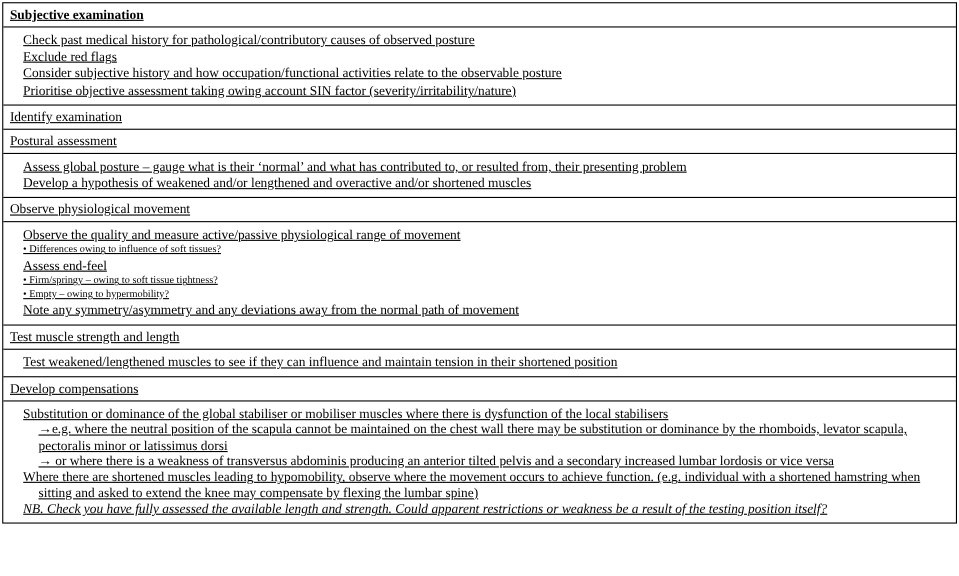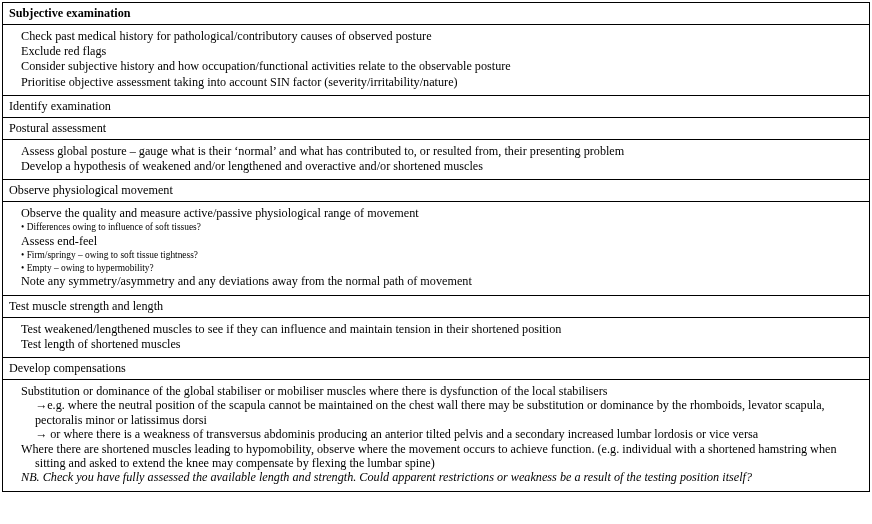--- a/index.html
+++ b/index.html
@@ -47,20 +47,21 @@
   }
   .content-row {
     font-size: 12.2px;
     line-height: 15.2px;
     padding: 4px 6px 5px 18px;
   }
   .line {
     display: block;
     white-space: nowrap;
     overflow: hidden;
+    text-decoration: underline;
   }
   .small {
     font-size: 9.4px;
     line-height: 12.6px;
   }
   .indent-arrow {
     padding-left: 14px;
     text-indent: 0;
   }
   .indent-cont {
@@ -84,21 +85,21 @@
   <div class="table">
 
     <div class="row header-row">
       <span class="line">Subjective examination</span>
     </div>
 
     <div class="row content-row">
       <span class="line">Check past medical history for pathological/contributory causes of observed posture</span>
       <span class="line">Exclude red flags</span>
       <span class="line">Consider subjective history and how occupation/functional activities relate to the observable posture</span>
-      <span class="line">Prioritise objective assessment taking into account SIN factor (severity/irritability/nature)</span>
+      <span class="line">Prioritise objective assessment taking owing account SIN factor (severity/irritability/nature)</span>
     </div>
 
     <div class="row section-row">
       <span class="line">Identify examination</span>
     </div>
 
     <div class="row section-row">
       <span class="line">Postural assessment</span>
     </div>
 
@@ -119,21 +120,20 @@
       <span class="line small">• Empty – owing to hypermobility?</span>
       <span class="line">Note any symmetry/asymmetry and any deviations away from the normal path of movement</span>
     </div>
 
     <div class="row section-row">
       <span class="line">Test muscle strength and length</span>
     </div>
 
     <div class="row content-row">
       <span class="line">Test weakened/lengthened muscles to see if they can influence and maintain tension in their shortened position</span>
-      <span class="line">Test length of shortened muscles</span>
     </div>
 
     <div class="row section-row">
       <span class="line">Develop compensations</span>
     </div>
 
     <div class="row content-row tight">
       <span class="line">Substitution or dominance of the global stabiliser or mobiliser muscles where there is dysfunction of the local stabilisers</span>
       <span class="line indent-arrow">→e.g. where the neutral position of the scapula cannot be maintained on the chest wall there may be substitution or dominance by the rhomboids, levator scapula,</span>
       <span class="line indent-cont">pectoralis minor or latissimus dorsi</span>

